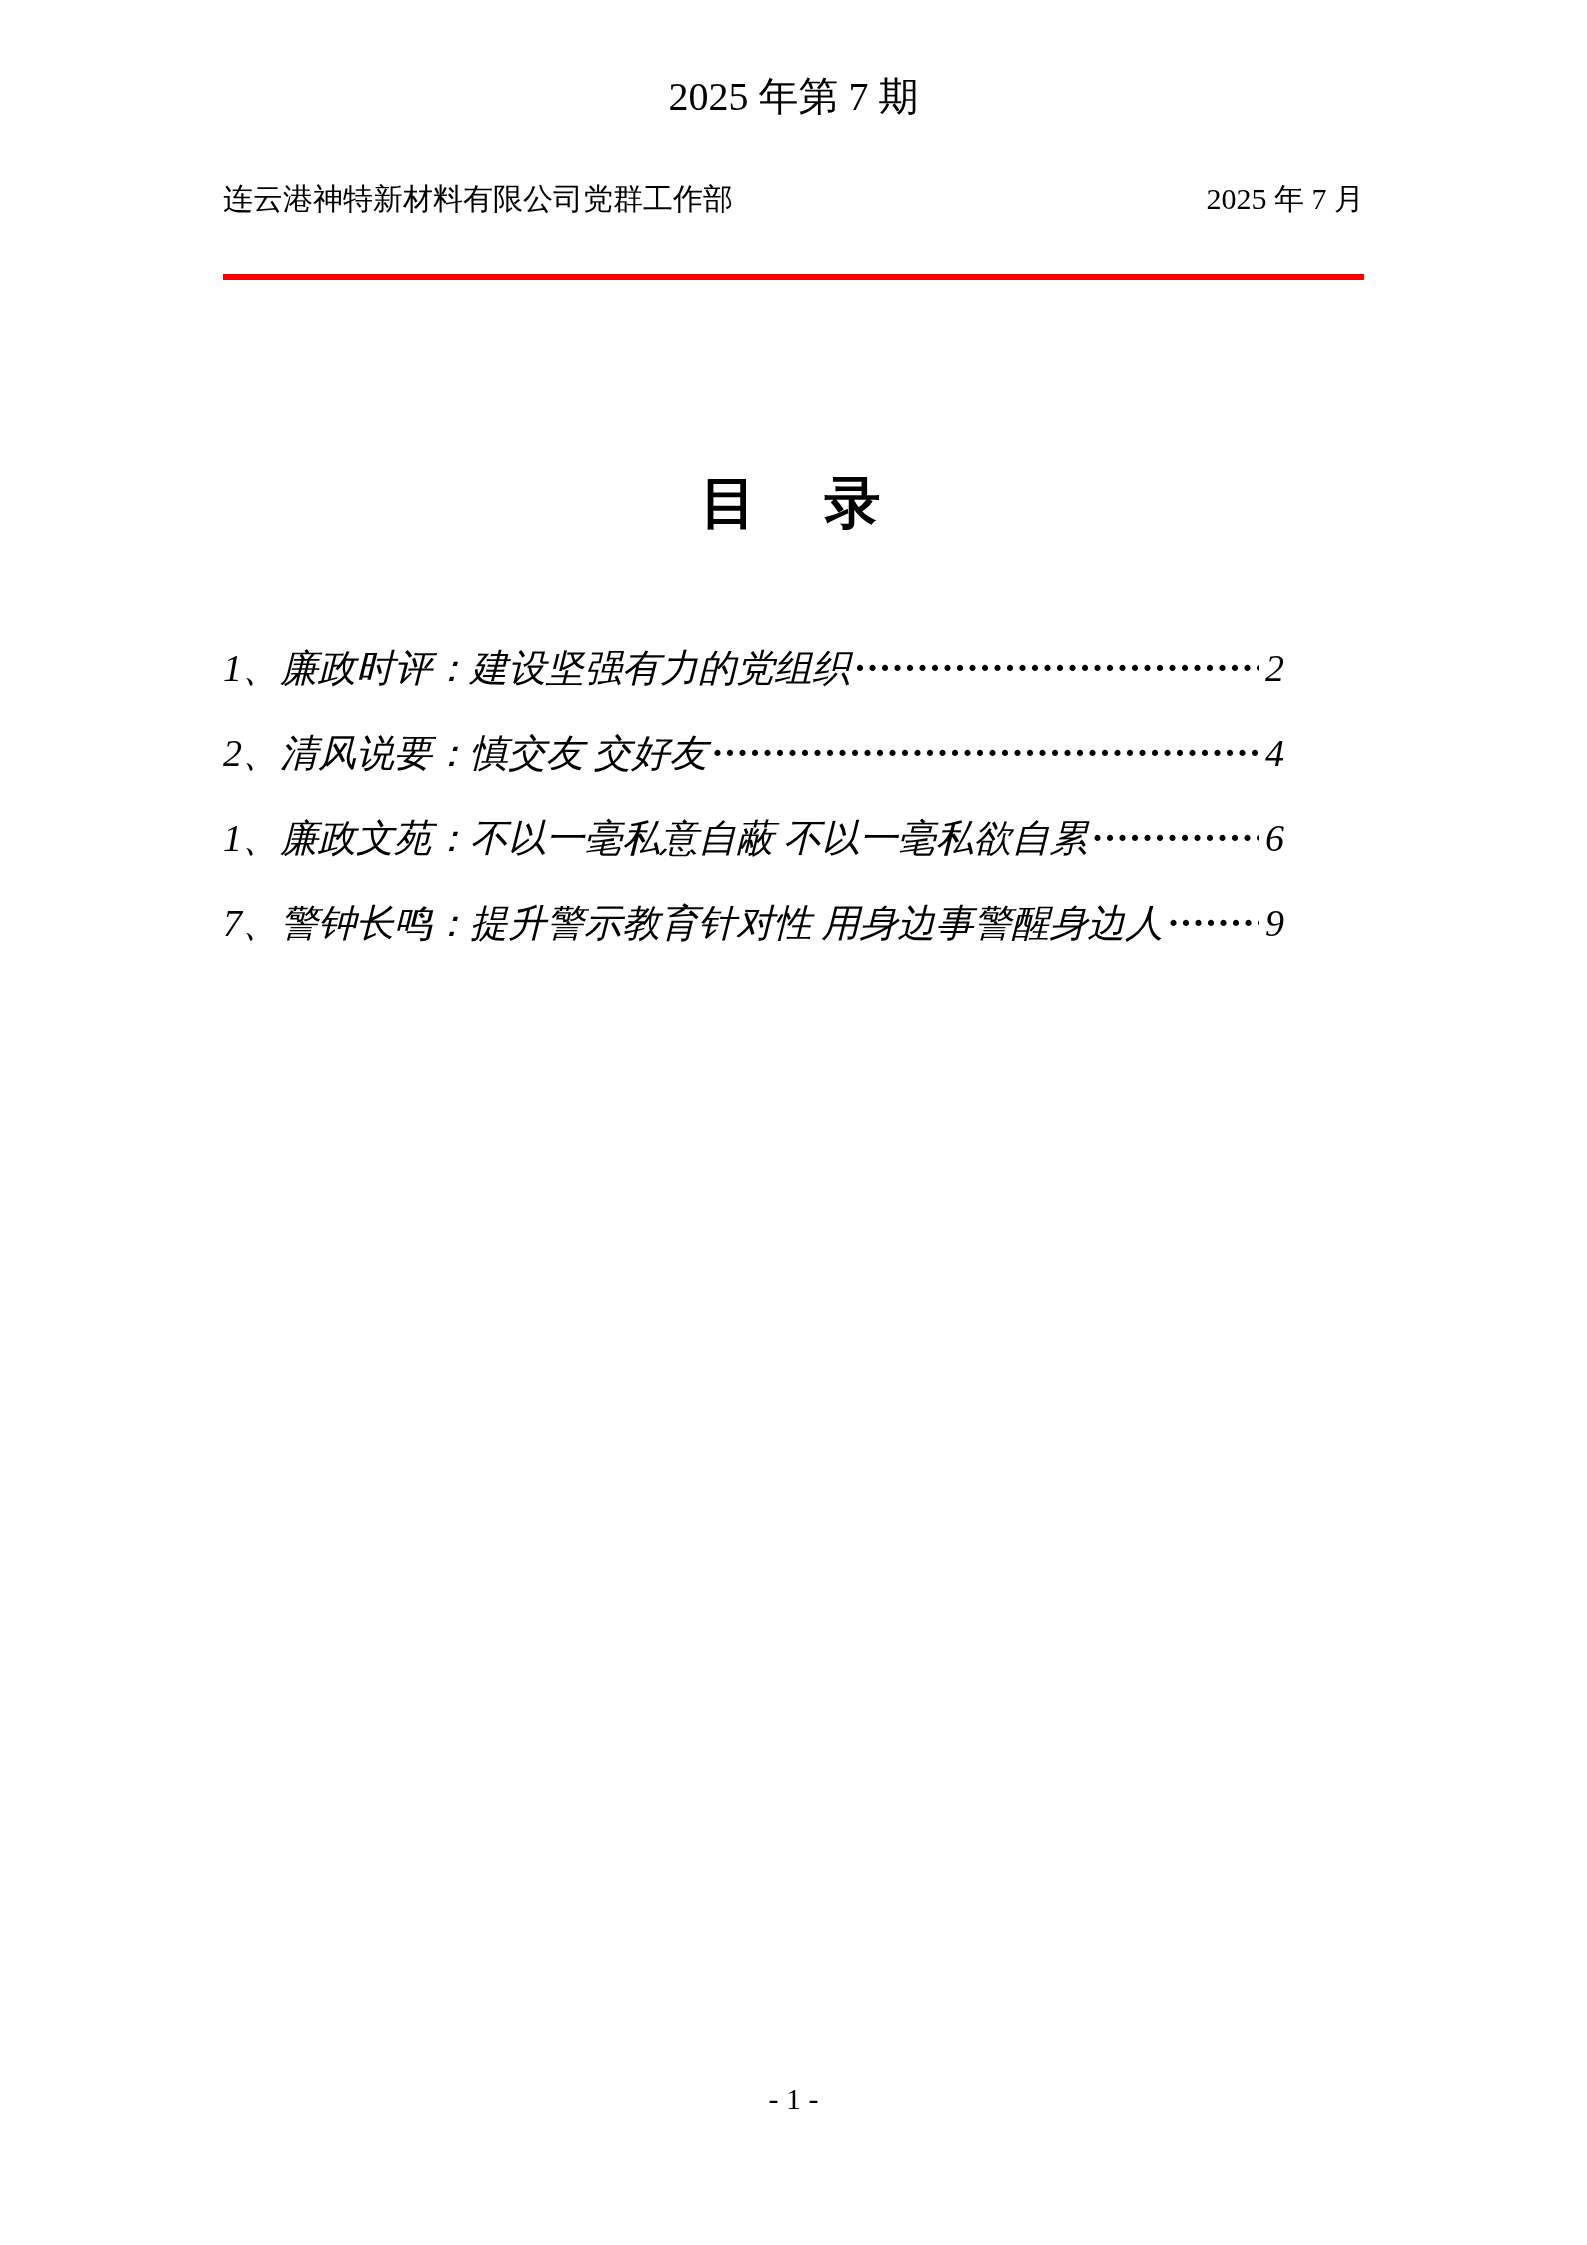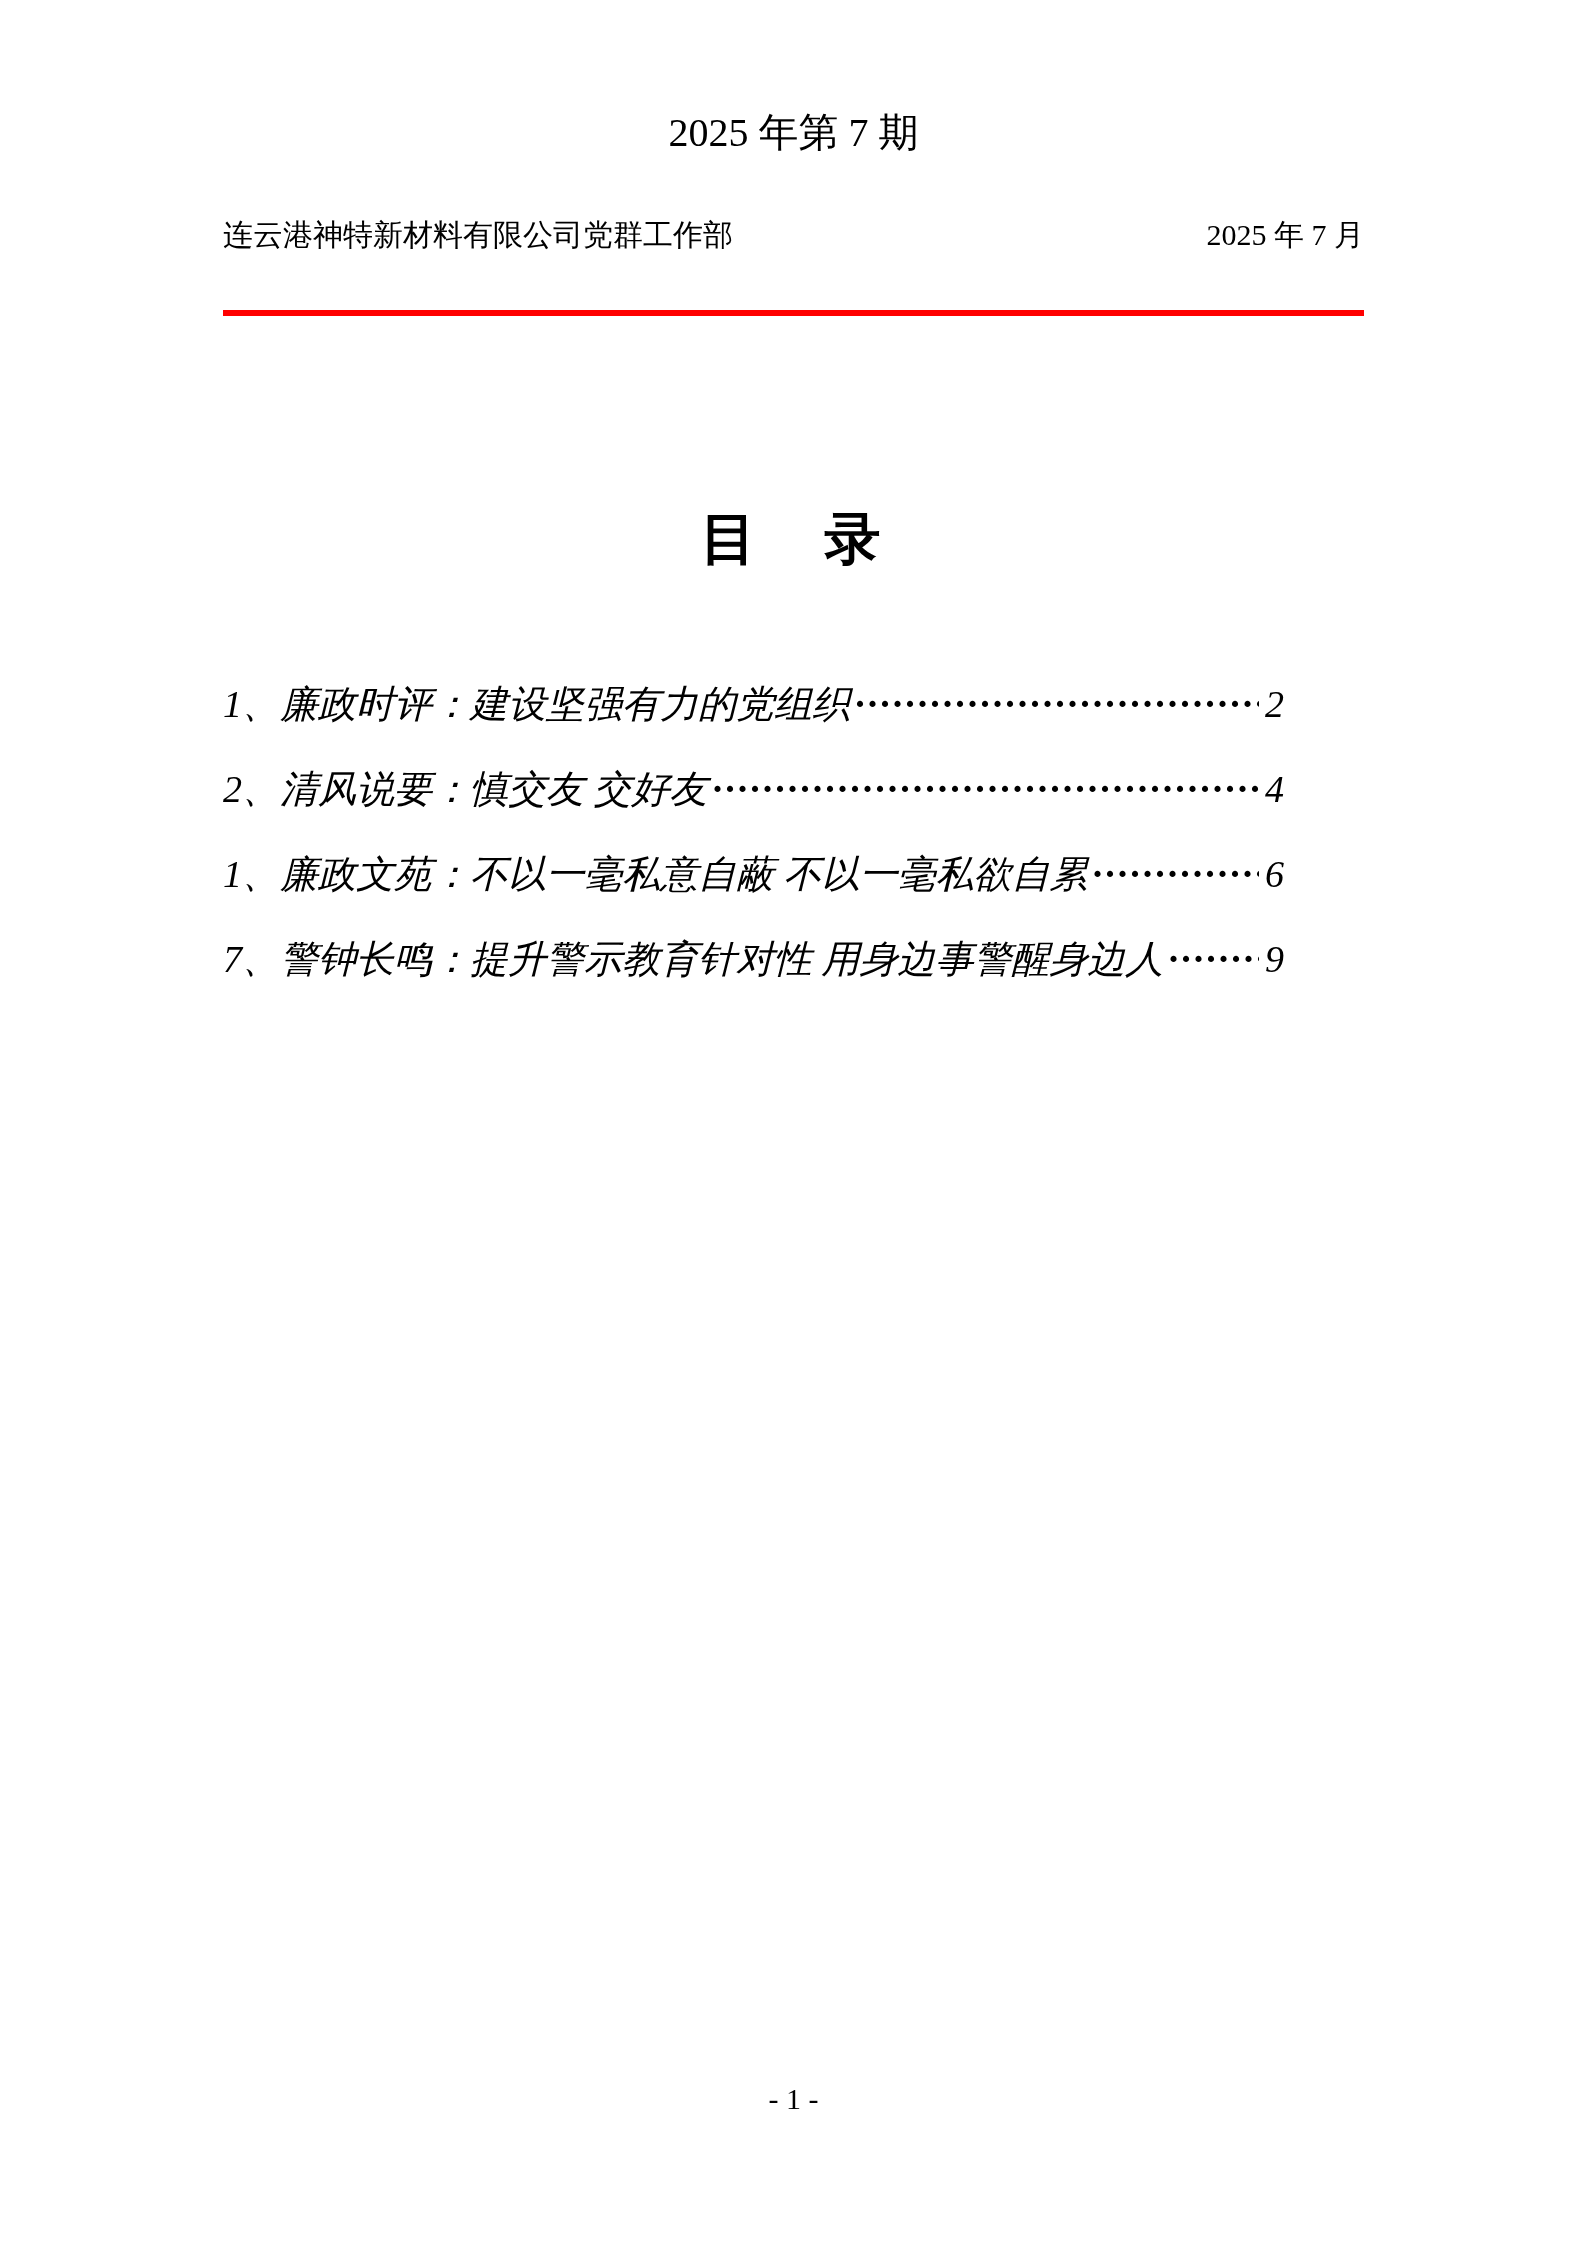--- a/index.html
+++ b/index.html
@@ -24,21 +24,21 @@
     padding-top: 265px;
     text-align: center;
     font-size: 155px;
     line-height: 1.2;
     font-weight: 400;
     letter-spacing: 2px;
     color: #ff0000;
     white-space: nowrap;
   }
   .issue-line {
-    margin-top: 110px;
+    margin-top: 74px;
     text-align: center;
     font-size: 40px;
     line-height: 1.15;
     white-space: nowrap;
   }
   .pub-row {
     margin-top: 62px;
     display: flex;
     justify-content: space-between;
     align-items: baseline;

